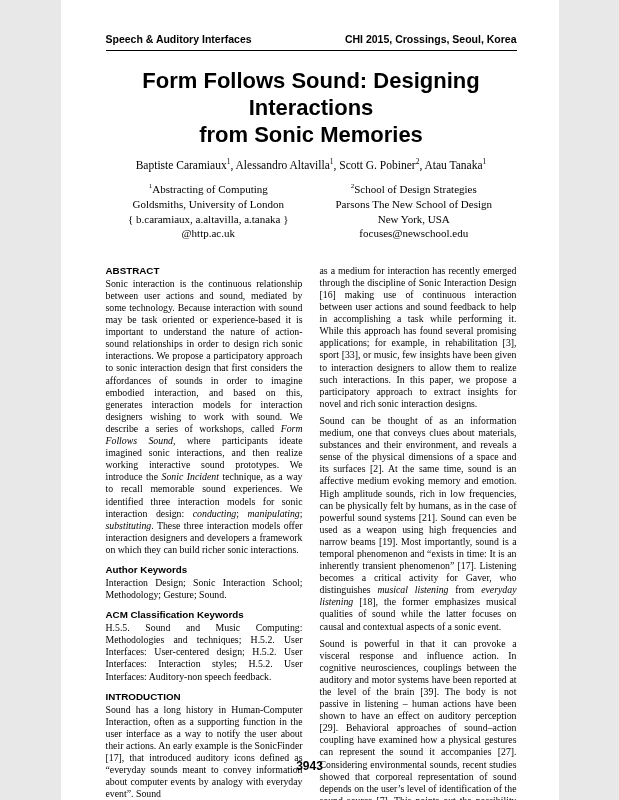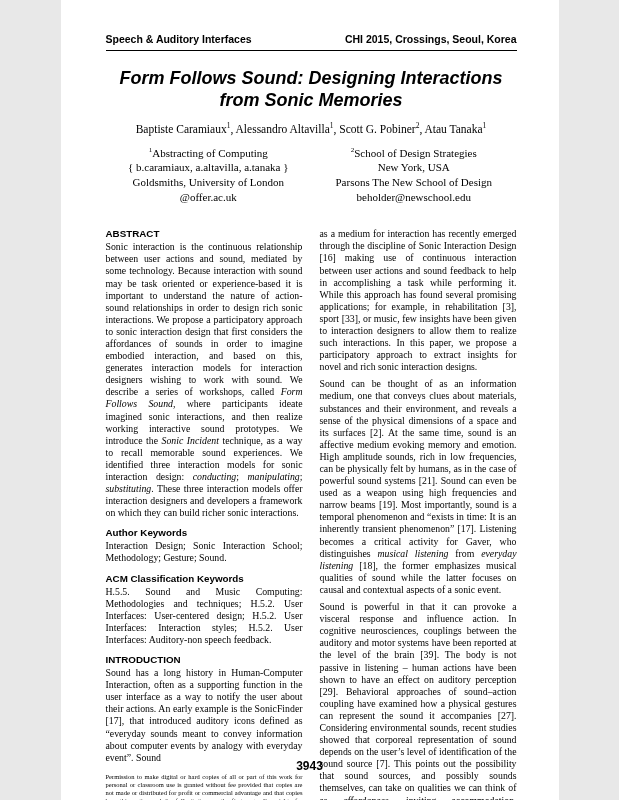--- a/index.html
+++ b/index.html
@@ -8,22 +8,22 @@
     position:relative; box-sizing:border-box; padding:33px 42px 0 45px;
     overflow:hidden; color:#000;
     font-family:"Liberation Serif", serif;
   }
   .running-header {
     display:flex; justify-content:space-between; align-items:baseline;
     font-family:"Liberation Sans", sans-serif; font-weight:bold; font-size:10.5px;
   }
   .header-rule { border-bottom:1.2px solid #000; margin-top:5px; }
   .paper-title {
-    font-family:"Liberation Sans", sans-serif; font-weight:bold; font-size:18px;
-    text-align:center; margin:17px 0 0 0; line-height:1.22;font-style:italic;
+    font-family:"Liberation Sans", sans-serif; font-weight:bold; font-size:22px;
+    text-align:center; margin:17px 0 0 0; line-height:1.22;
   }
   .authors-line {
     text-align:center; font-weight:normal; font-size:11.5px; margin-top:9px;
   }
   .authors-line sup { font-size:7.5px; }
   .affils { display:flex; margin-top:11px; font-size:11px; line-height:1.33; text-align:center; }
   .affil { flex:1; }
   .affil sup { font-size:7px; }
   .columns { display:flex; gap:17px; margin-top:24px; }
   .col { flex:1; min-width:0; font-size:9.8px; line-height:12.1px; text-align:justify; }
@@ -60,29 +60,29 @@
     <span>from Sonic Memories</span>
   </h1>
 
   <div class="authors-line">
     <span><span>Baptiste Caramiaux</span><sup>1</sup><span>, </span></span><span><span>Alessandro Altavilla</span><sup>1</sup><span>, </span></span><span><span>Scott G. Pobiner</span><sup>2</sup><span>, </span></span><span><span>Atau Tanaka</span><sup>1</sup><span></span></span>
   </div>
 
   <div class="affils">
     <div class="affil">
       <div><sup>1</sup><span>Abstracting of Computing</span></div>
+      <div>Goldsmiths, University of London</div>
       <div>{ b.caramiaux, a.altavilla, a.tanaka }</div>
-      <div>Goldsmiths, University of London</div>
-      <div>@offer.ac.uk</div>
+      <div>@http.ac.uk</div>
     </div>
     <div class="affil">
       <div><sup>2</sup><span>School of Design Strategies</span></div>
+      <div>Parsons The New School of Design</div>
       <div>New York, USA</div>
-      <div>Parsons The New School of Design</div>
-      <div>beholder@newschool.edu</div>
+      <div>focuses@newschool.edu</div>
     </div>
   </div>
 
   <div class="columns">
 
     <div class="col">
       <h2 class="first">ABSTRACT</h2>
       <p>Sonic interaction is the continuous relationship between user actions and sound, mediated by some technology. Because interaction with sound may be task oriented or experience-based it is important to understand the nature of action-sound relationships in order to design rich sonic interactions. We propose a participatory approach to sonic interaction design that first considers the affordances of sounds in order to imagine embodied interaction, and based on this, generates interaction models for interaction designers wishing to work with sound. We describe a series of workshops, called <i>Form Follows Sound</i>, where participants ideate imagined sonic interactions, and then realize working interactive sound prototypes.  We introduce the <i>Sonic Incident</i> technique, as a way to recall memorable sound experiences. We identified three interaction models for sonic interaction design: <i>conducting</i>; <i>manipulating</i>; <i>substituting</i>. These three interaction models offer interaction designers and developers a framework on which they can build richer sonic interactions.</p>
 
       <h2>Author Keywords</h2>

